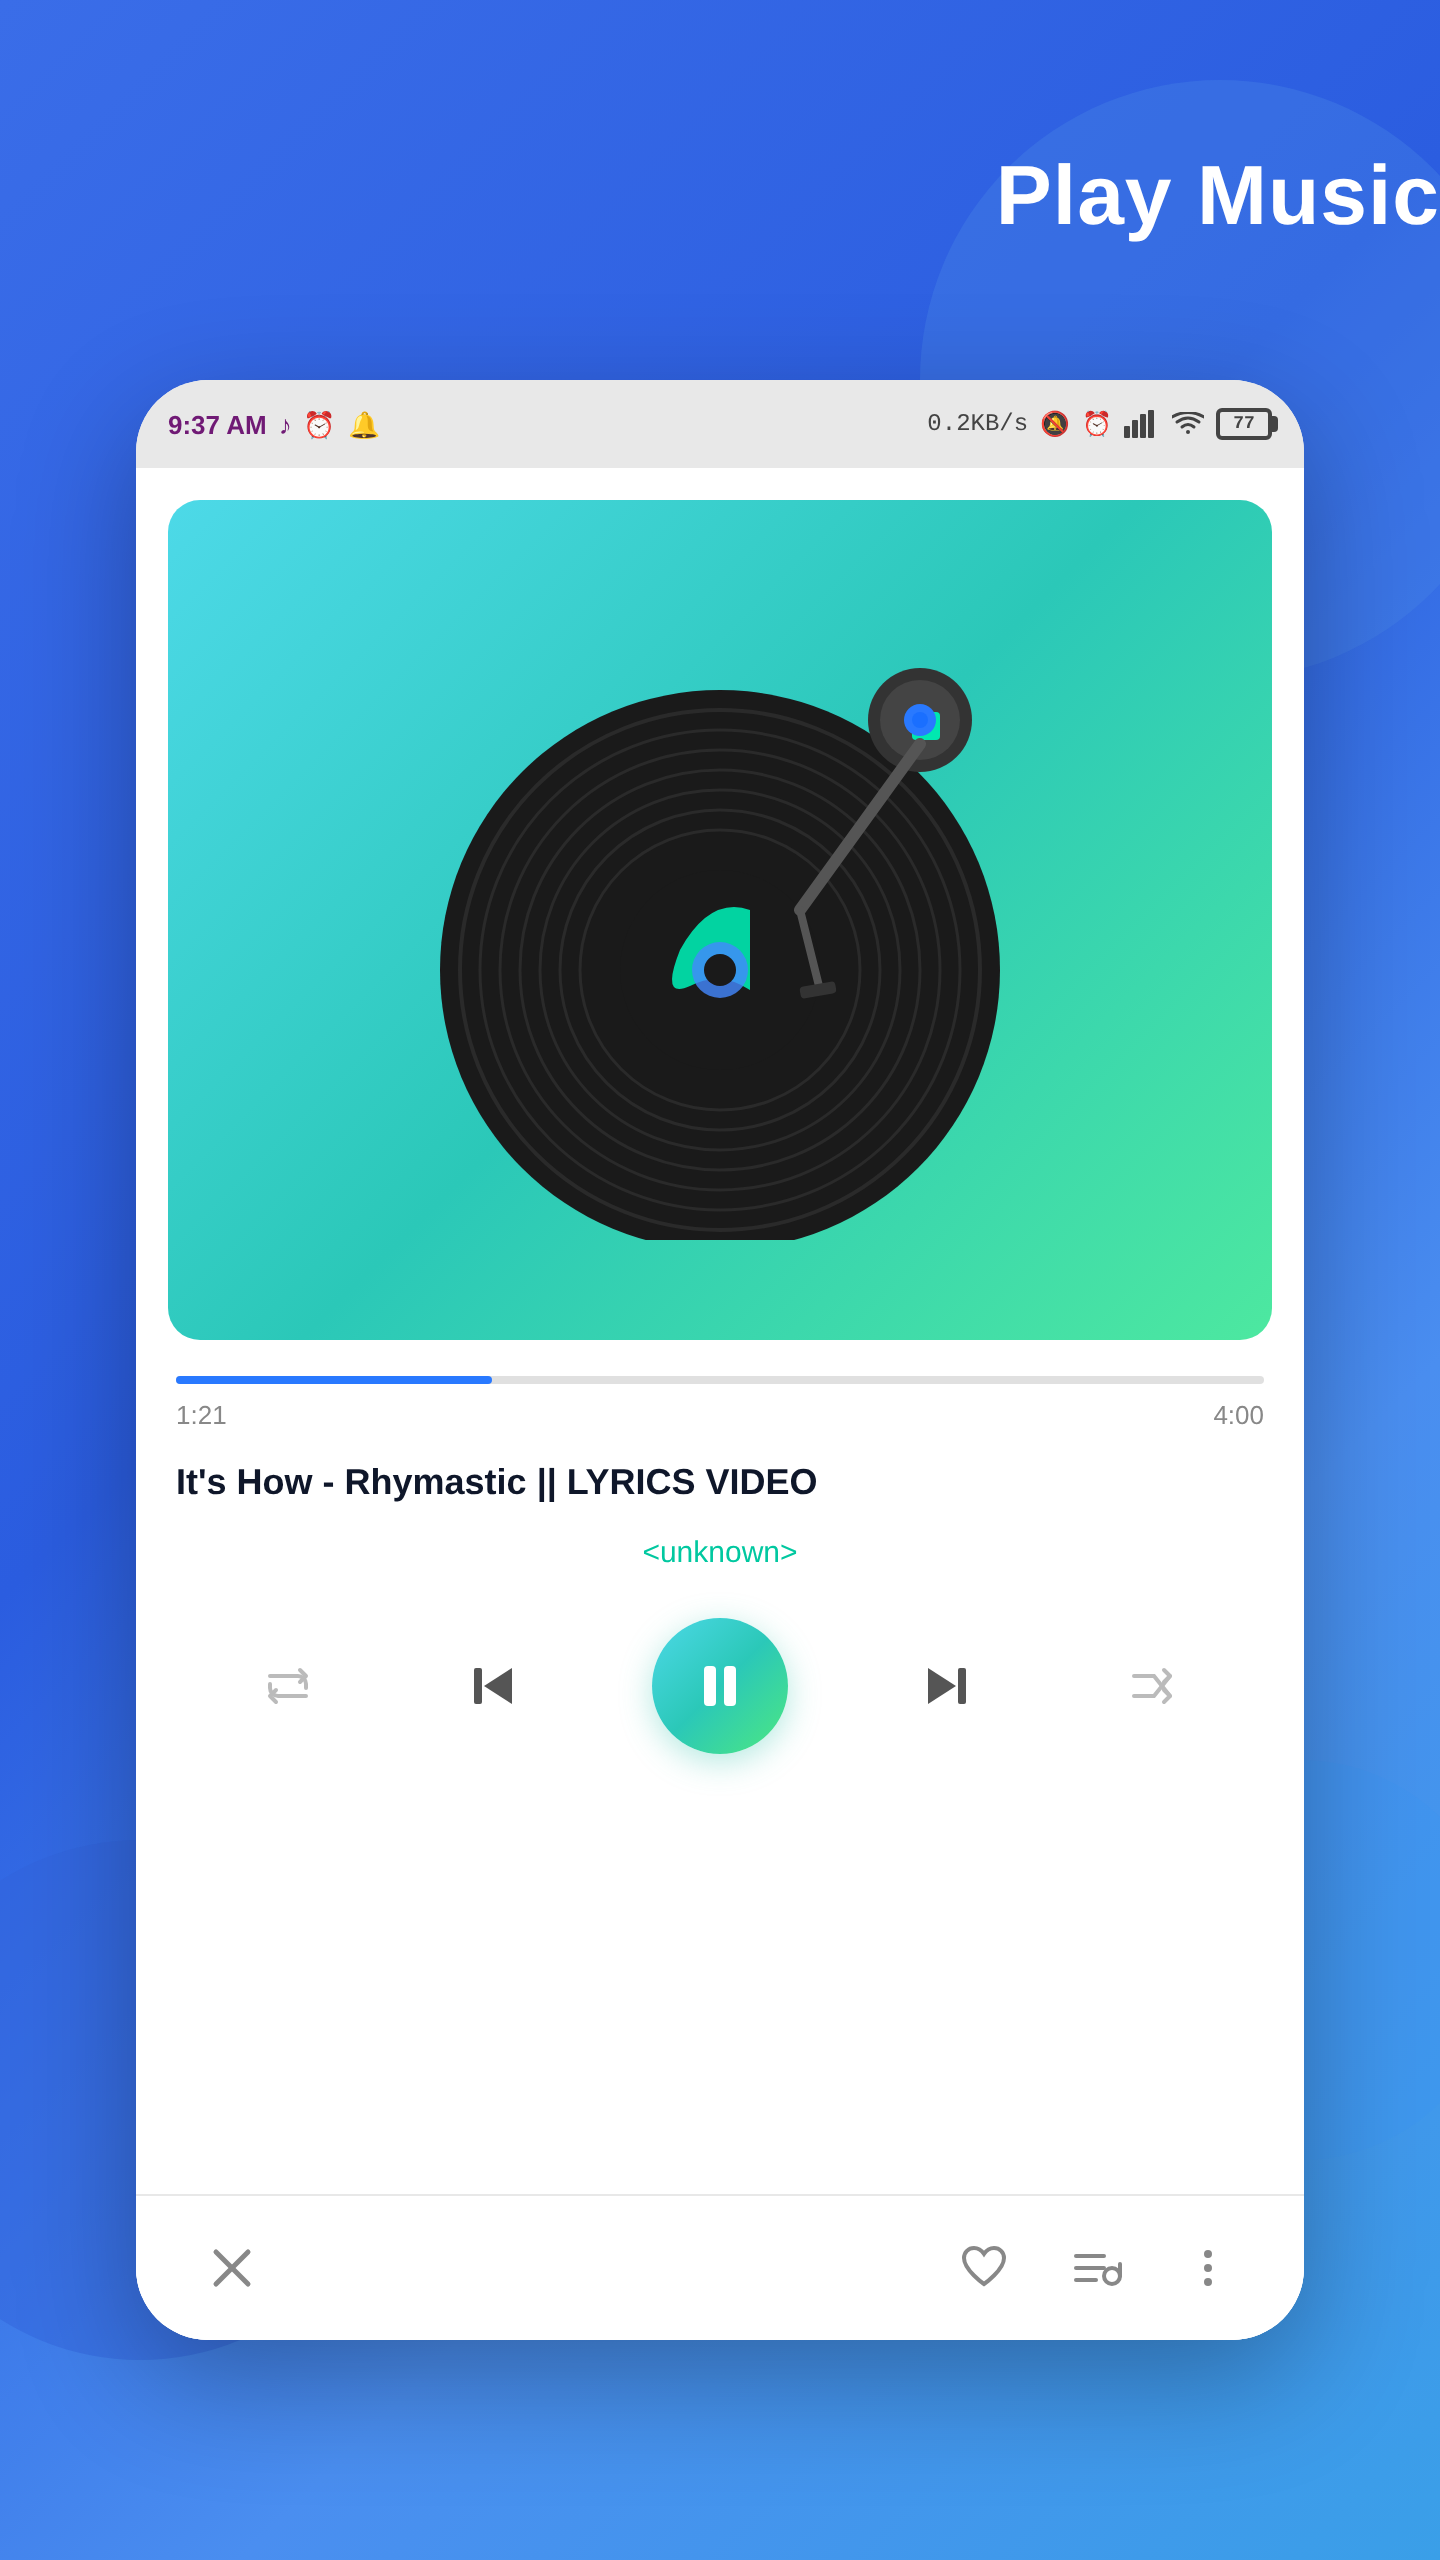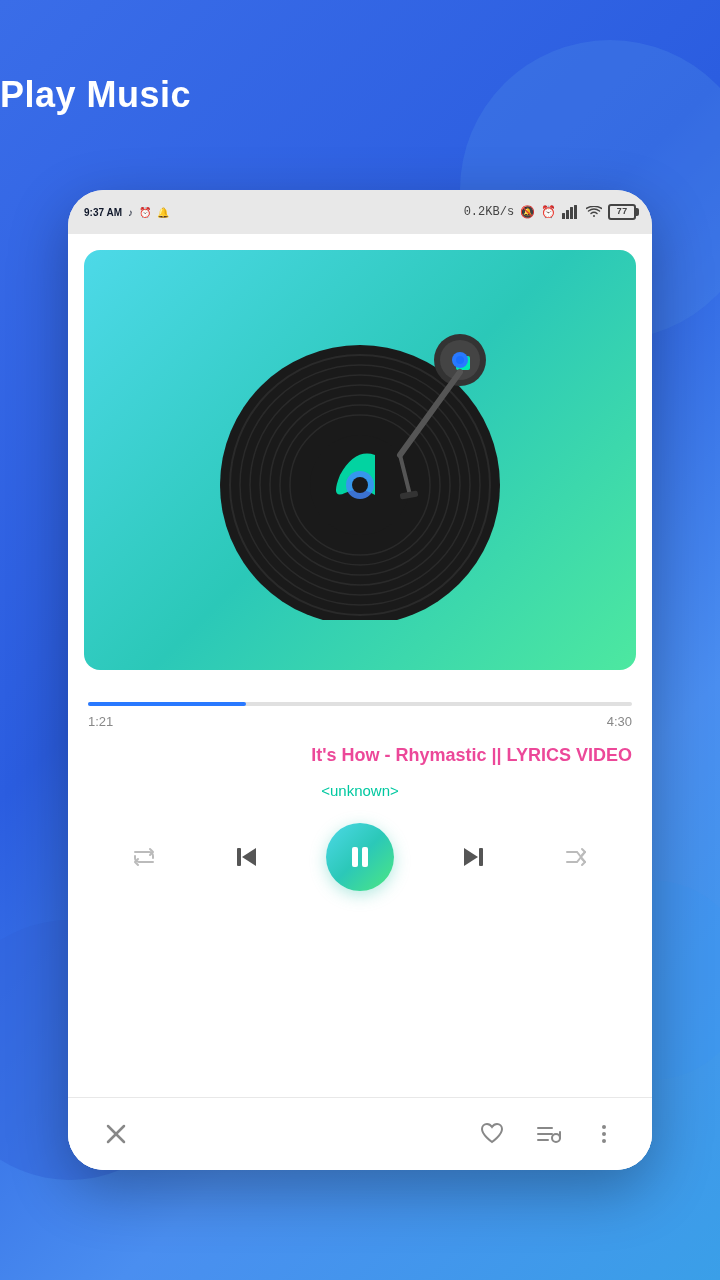--- a/index.html
+++ b/index.html
@@ -42,23 +42,23 @@
       height: 200px;
       background: rgba(60, 150, 240, 0.35);
       border-radius: 50%;
     }
 
     .page-title {
       position: absolute;
       top: 74px;
       left: 0;
       right: 0;
-      text-align: left;
+      text-align: right;
       color: white;
-      font-size: 36px;
+      font-size: 42px;
       font-weight: 700;
       letter-spacing: 0.5px;
     }
 
     .phone-frame {
       position: absolute;
       top: 190px;
       left: 68px;
       width: 584px;
       height: 980px;
@@ -78,23 +78,23 @@
       align-items: center;
       justify-content: space-between;
       padding: 0 16px;
       flex-shrink: 0;
     }
 
     .status-left {
       display: flex;
       align-items: center;
       gap: 6px;
-      font-size: 10px;
+      font-size: 13px;
       font-weight: 600;
-      color: #0f172a;
+      color: #701a75;
     }
 
     .status-right {
       display: flex;
       align-items: center;
       gap: 6px;
       font-size: 12px;
       color: #444;
       font-family: Liberation Mono, monospace;
     }
@@ -142,21 +142,21 @@
       height: 420px;
       background: linear-gradient(135deg, #4dd9e8 0%, #2bc8b8 50%, #4de8a0 100%);
       display: flex;
       align-items: center;
       justify-content: center;
       flex-shrink: 0;
     }
 
     
     .progress-area {
-      padding: 32px 20px 8px 20px;
+      padding: 18px 20px 8px 20px;
       flex-shrink: 0;
     }
 
     .progress-bar-container {
       width: 100%;
       height: 4px;
       background: #e0e0e0;
       border-radius: 2px;
       margin-bottom: 8px;
       position: relative;
@@ -178,22 +178,22 @@
 
     
     .song-info {
       padding: 8px 20px 12px 20px;
       flex-shrink: 0;
     }
 
     .song-title {
       font-size: 18px;
       font-weight: 700;
-      color: #ec4899;
-      text-align: right;
+      color: #0f172a;
+      text-align: left;
     }
 
     .song-artist {
       font-size: 15px;
       color: #00c8a0;
       text-align: center;
       margin-top: 16px;
     }
 
     
@@ -334,21 +334,21 @@
         <rect x="200" y="192" width="18" height="6" rx="2" fill="#333" transform="rotate(-10, 209, 195)"></rect>
       </svg>
     </div>
 
     <div class="progress-area">
       <div class="progress-bar-container">
         <div class="progress-bar-fill" style="width: 29%"></div>
       </div>
       <div class="progress-times">
         <span>1:21</span>
-        <span>4:30</span>
+        <span>4:00</span>
       </div>
     </div>
 
     <div class="song-info">
       <div class="song-title">It's How - Rhymastic || LYRICS VIDEO</div>
       <div class="song-artist">&lt;unknown&gt;</div>
     </div>
 
     <div class="controls">
       <div class="ctrl-btn">

